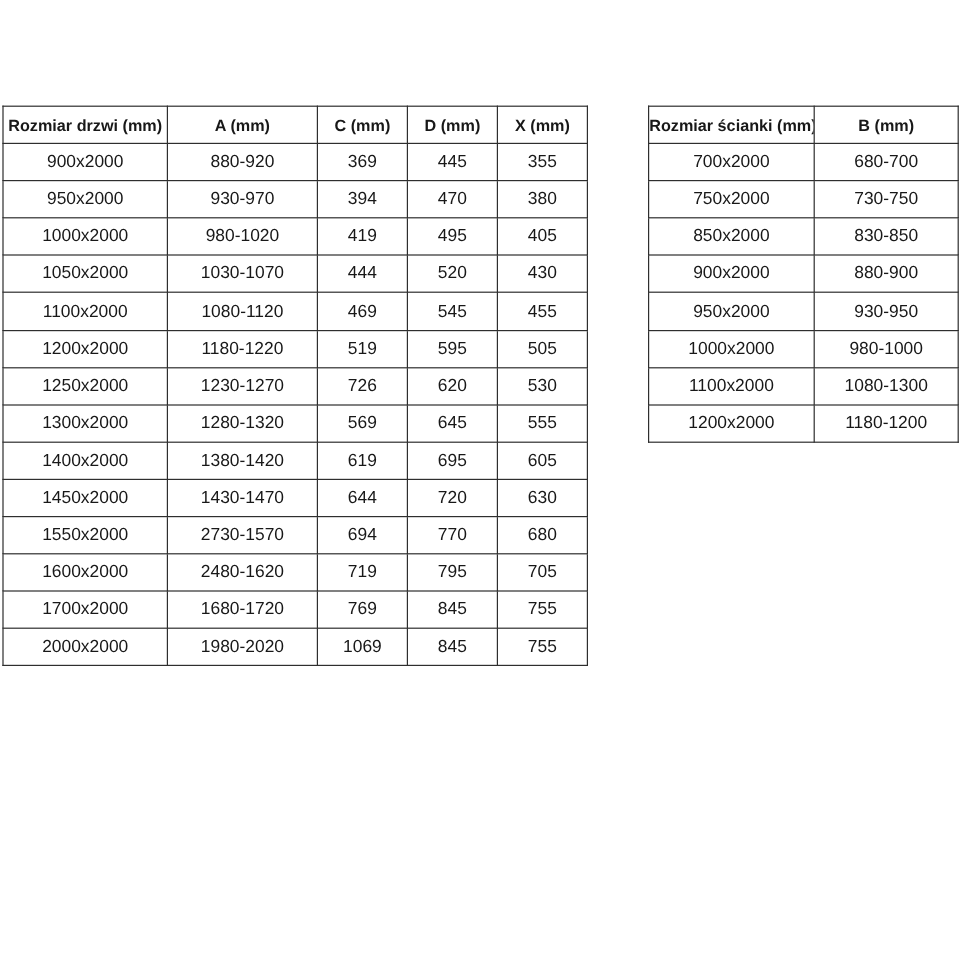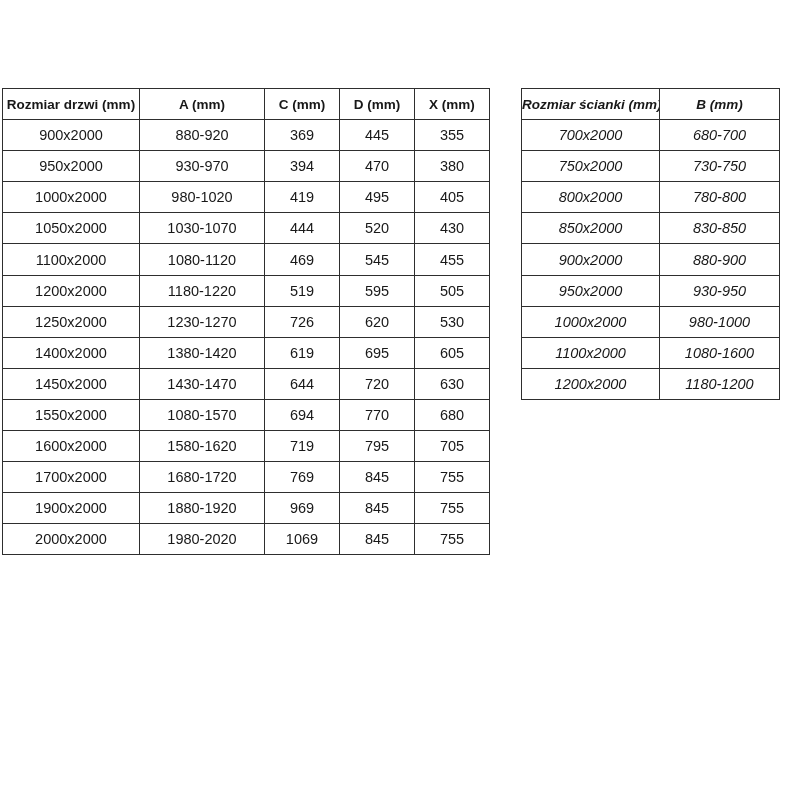--- a/index.html
+++ b/index.html
@@ -42,24 +42,23 @@
   }
   table.tbl tr {
     height: 31.1px;
   }
   #door-table {
     left: 2px;
     top: 88px;
     width: 487px;
   }
   #wall-table {
-    left: 521px;
+    left: 540px;
     top: 88px;
     width: 258px;
-    font-style: italic;
   }
 </style>
 </head>
 <body>
 
 <div class="page">
 
   <table class="tbl" id="door-table">
     <colgroup>
       <col style="width:137px">
@@ -121,58 +120,58 @@
           <td>505</td>
         </tr>
         <tr>
           <td>1250x2000</td>
           <td>1230-1270</td>
           <td>726</td>
           <td>620</td>
           <td>530</td>
         </tr>
         <tr>
+          <td>1300x2000</td>
+          <td>1280-1320</td>
+          <td>569</td>
+          <td>645</td>
+          <td>555</td>
+        </tr>
+        <tr>
           <td>1400x2000</td>
           <td>1380-1420</td>
           <td>619</td>
           <td>695</td>
           <td>605</td>
         </tr>
         <tr>
           <td>1450x2000</td>
           <td>1430-1470</td>
           <td>644</td>
           <td>720</td>
           <td>630</td>
         </tr>
         <tr>
           <td>1550x2000</td>
-          <td>1080-1570</td>
+          <td>2730-1570</td>
           <td>694</td>
           <td>770</td>
           <td>680</td>
         </tr>
         <tr>
           <td>1600x2000</td>
-          <td>1580-1620</td>
+          <td>2480-1620</td>
           <td>719</td>
           <td>795</td>
           <td>705</td>
         </tr>
         <tr>
           <td>1700x2000</td>
           <td>1680-1720</td>
           <td>769</td>
-          <td>845</td>
-          <td>755</td>
-        </tr>
-        <tr>
-          <td>1900x2000</td>
-          <td>1880-1920</td>
-          <td>969</td>
           <td>845</td>
           <td>755</td>
         </tr>
         <tr>
           <td>2000x2000</td>
           <td>1980-2020</td>
           <td>1069</td>
           <td>845</td>
           <td>755</td>
         </tr>
@@ -193,42 +192,38 @@
     <tbody>
         <tr>
           <td>700x2000</td>
           <td>680-700</td>
         </tr>
         <tr>
           <td>750x2000</td>
           <td>730-750</td>
         </tr>
         <tr>
-          <td>800x2000</td>
-          <td>780-800</td>
-        </tr>
-        <tr>
           <td>850x2000</td>
           <td>830-850</td>
         </tr>
         <tr>
           <td>900x2000</td>
           <td>880-900</td>
         </tr>
         <tr>
           <td>950x2000</td>
           <td>930-950</td>
         </tr>
         <tr>
           <td>1000x2000</td>
           <td>980-1000</td>
         </tr>
         <tr>
           <td>1100x2000</td>
-          <td>1080-1600</td>
+          <td>1080-1300</td>
         </tr>
         <tr>
           <td>1200x2000</td>
           <td>1180-1200</td>
         </tr>
       </tbody>
   </table>
 
 </div>
 

